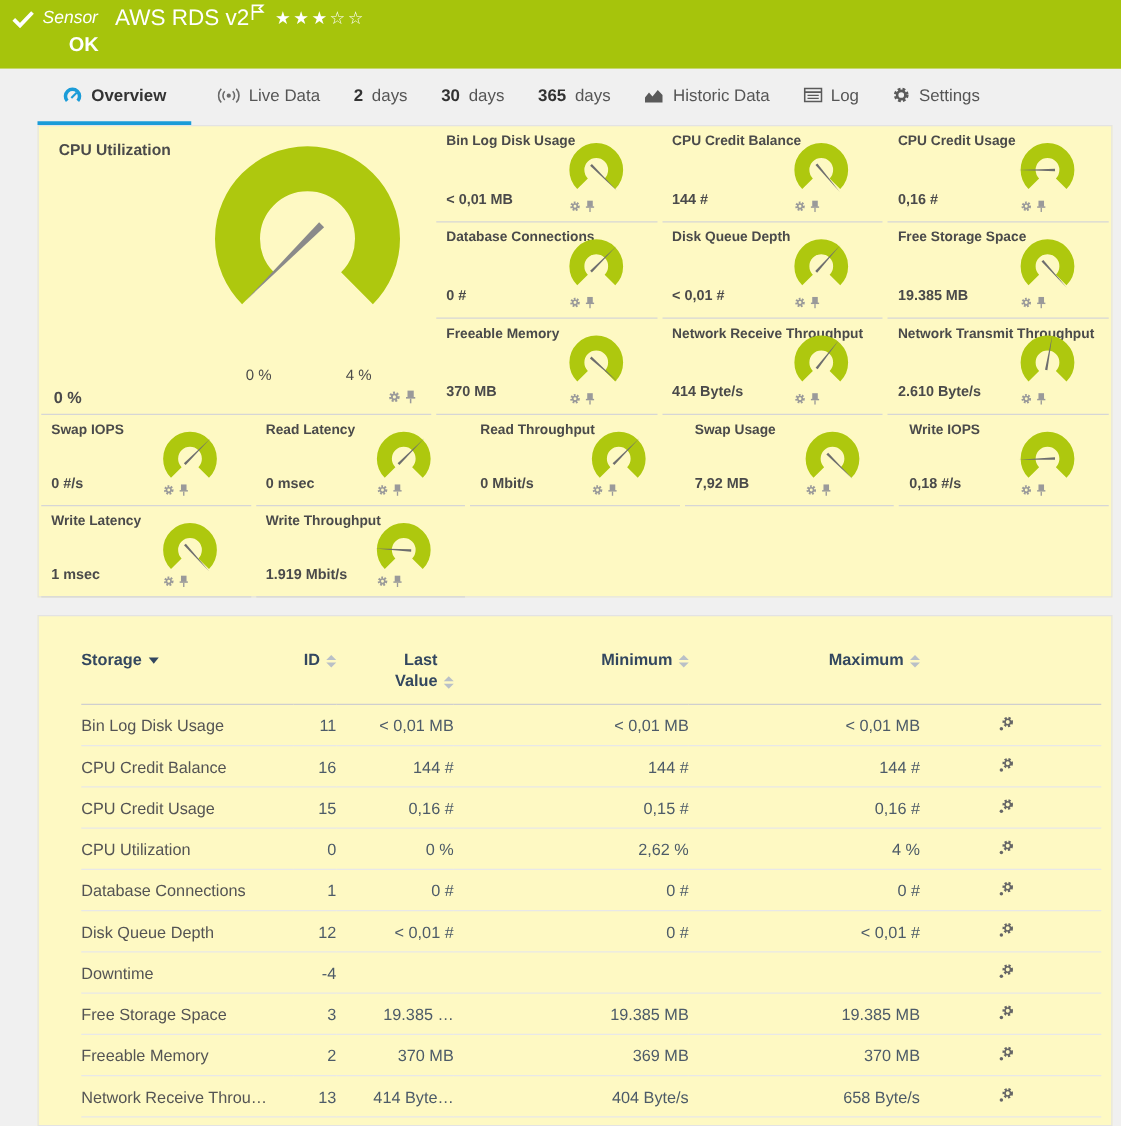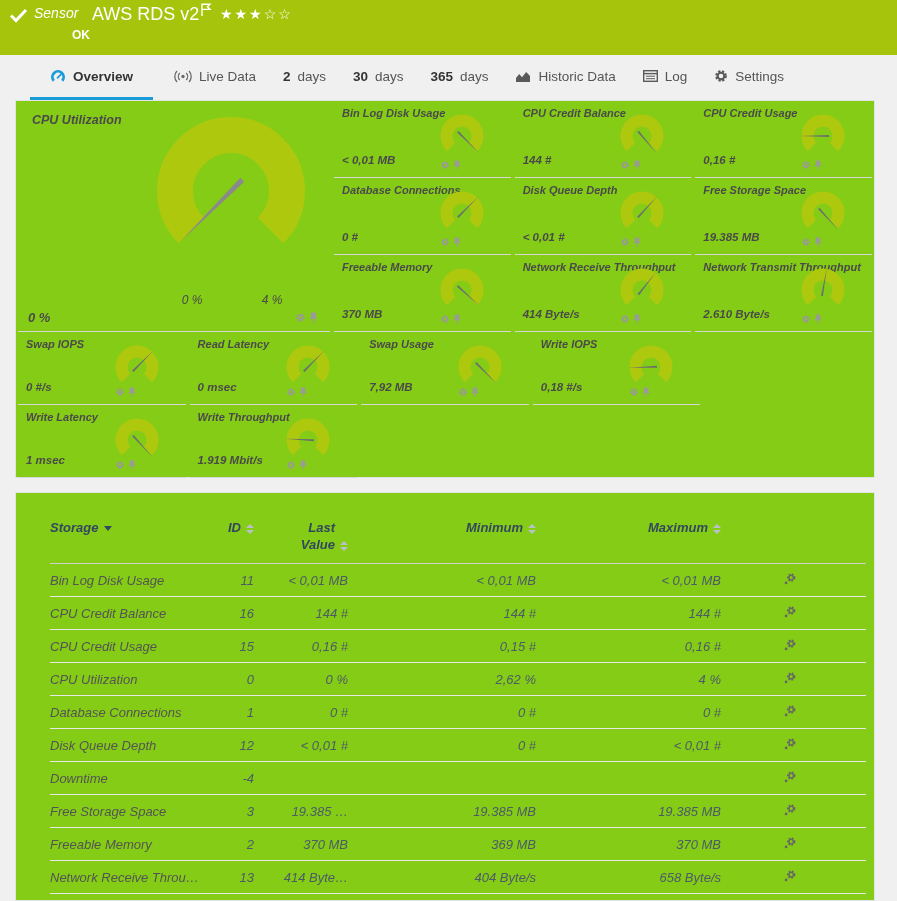--- a/index.html
+++ b/index.html
@@ -12,31 +12,31 @@
     font-family:"Liberation Sans", sans-serif;
     background:#f0f0f0; position:relative; overflow:hidden; color:var(--txt);
   }
   
   .hdr{position:absolute; left:0; top:0; width:897px; height:55px; background:var(--green); color:#fff;}
   .hdr-check{position:absolute; left:9px; top:8px;}
   .hdr-kind{position:absolute; left:34px; top:5px; font-style:italic; font-size:14px;}
   .hdr-title{position:absolute; left:92px; top:4px; font-weight:normal; font-size:18px;}
   .hdr-flag{position:absolute; left:200px; top:3px;}
   .hdr-stars{position:absolute; left:220px; top:6px; font-size:14px; letter-spacing:2px;}
-  .hdr-status{position:absolute; left:55px; top:28px; font-weight:bold; font-size:12px;margin-left:17px;}
+  .hdr-status{position:absolute; left:55px; top:28px; font-weight:bold; font-size:16px;}
   
   .tabbar{position:absolute; left:0; top:55px; width:800px; height:45px;
     display:flex; align-items:stretch; justify-content:space-between;
     padding:0 10px 0 30px; background:#f0f0f0;}
   .tab{display:flex; align-items:center; gap:7px; font-size:13.5px; color:#555;
     border-bottom:3px solid transparent; padding:8px 6px; cursor:pointer; white-space:nowrap;}
   .tab .num{font-weight:bold; color:#333;}
   .tab.active{border-bottom-color:var(--blue); color:#333; font-weight:bold; padding:0 20px;}
   
-  .panel{position:absolute; left:15px; width:860px; background:#84cc16; border:1px solid #e3e3e3;font-style:italic;}
+  .panel{position:absolute; left:30px; width:860px; background:#fef9c3; border:1px solid #e3e3e3;}
   .panel.gauges{top:100px; height:378px;}
   .panel.table{top:492px; height:409px;}
   
   .top-section{display:flex; height:231px;}
   .main-cell{position:relative; width:312px; height:231px; border-bottom:1px solid #d6d6d6; margin:0 2px;}
   .main-title{position:absolute; left:14px; top:12px; font-size:12.5px; font-weight:bold; color:#4a4a4a;}
   .main-svg{position:absolute; left:128px; top:14px;}
   .main-scale{position:absolute; top:192px; width:44px; text-align:center; font-size:12px; color:#4a4a4a;}
   .scale-min{left:152px;} .scale-max{left:232px;}
   .main-value{position:absolute; left:10px; bottom:6px; font-size:13px; font-weight:bold;}
@@ -380,20 +380,39 @@
         <circle cx="6" cy="6" r="2.2" fill="none" stroke="#9a9a9a" stroke-width="1.6"></circle>
       </svg>
       <svg width="8" height="10" viewBox="0 0 9 11">
         <rect x="2" y="0.5" width="5" height="5.5" fill="#9a9a9a"></rect>
         <rect x="0.8" y="5.6" width="7.4" height="1.3" fill="#9a9a9a"></rect>
         <rect x="3.9" y="6.9" width="1.2" height="3.8" fill="#9a9a9a"></rect>
       </svg>
     </span>
   </div>
 
+  <div class="g-cell">
+    <div class="g-title">Read Throughput</div>
+    <svg class="g-svg" width="54" height="50" viewBox="0 0 54 50">
+      <path class="g-arc" d="M16.04 34.96 A15.5 15.5 0 1 1 37.96 34.96" fill="none" stroke-width="12"></path>
+      <polygon class="g-needle" points="43.3,7.7 23.5,28.9 22.1,27.5"></polygon>
+    </svg>
+    <div class="g-value">0 Mbit/s</div>
+    <span class="g-icons">
+      <svg width="10" height="10" viewBox="0 0 12 12">
+        <circle cx="6" cy="6" r="3.4" fill="none" stroke="#9a9a9a" stroke-width="2.4" stroke-dasharray="1.6 1.3"></circle>
+        <circle cx="6" cy="6" r="2.2" fill="none" stroke="#9a9a9a" stroke-width="1.6"></circle>
+      </svg>
+      <svg width="8" height="10" viewBox="0 0 9 11">
+        <rect x="2" y="0.5" width="5" height="5.5" fill="#9a9a9a"></rect>
+        <rect x="0.8" y="5.6" width="7.4" height="1.3" fill="#9a9a9a"></rect>
+        <rect x="3.9" y="6.9" width="1.2" height="3.8" fill="#9a9a9a"></rect>
+      </svg>
+    </span>
+  </div>
 
   <div class="g-cell">
     <div class="g-title">Swap Usage</div>
     <svg class="g-svg" width="54" height="50" viewBox="0 0 54 50">
       <path class="g-arc" d="M16.04 34.96 A15.5 15.5 0 1 1 37.96 34.96" fill="none" stroke-width="12"></path>
       <polygon class="g-needle" points="43.3,40.3 22.1,20.5 23.5,19.1"></polygon>
     </svg>
     <div class="g-value">7,92 MB</div>
     <span class="g-icons">
       <svg width="10" height="10" viewBox="0 0 12 12">

